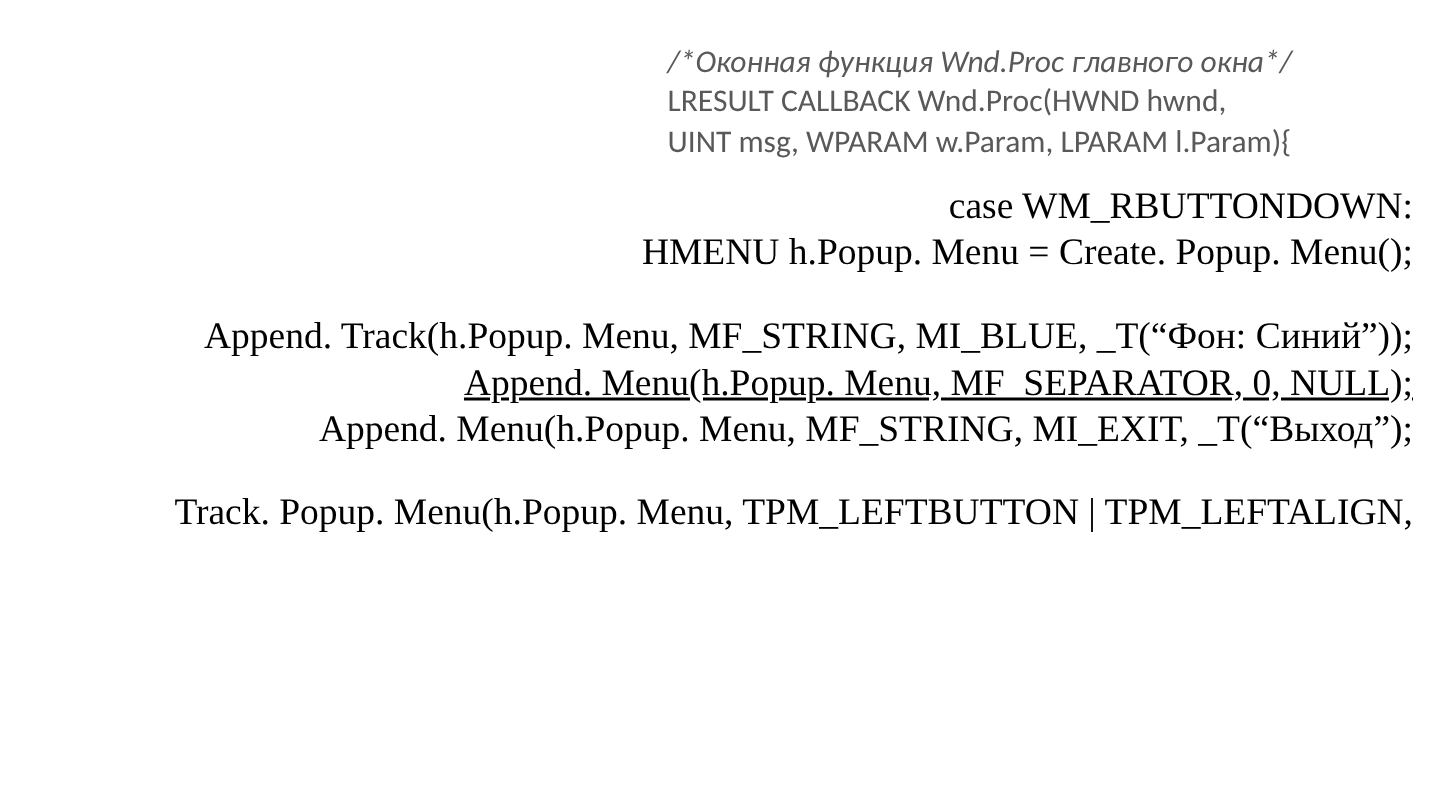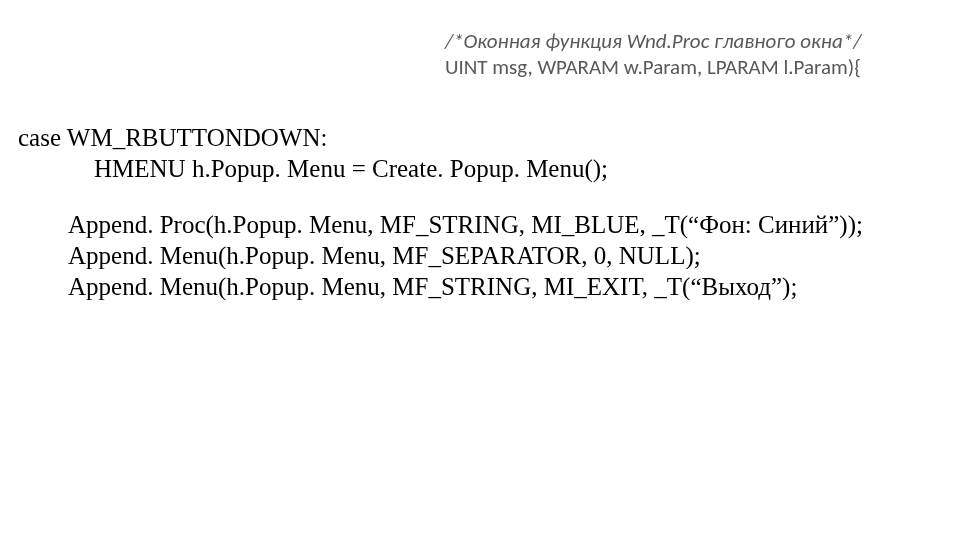--- a/index.html
+++ b/index.html
@@ -32,45 +32,48 @@
   }
   .body-block {
     position: absolute;
     top: 122px;
     left: 18px;
     width: 924px;
     font-size: 25px;
     line-height: 1.25;
     color: #000000;
     font-family: "Times New Roman", Times, "Arial", sans-serif;
+    text-align: right;
   }
   .body-block .r1 { padding-left: 0px; }
   .body-block .r2 { padding-left: 76px; }
   .body-block .r3 { padding-left: 50px; }
   .body-block .r4 { padding-left: 50px; }
-  .body-block .r5 { padding-left: 50px; }
+  .body-block .r5 { padding-left: 50px; text-decoration: underline; }
   .body-block .r6 { padding-left: 50px; }
   .body-block .gap { height: 24px; }
   .body-block .r7 { padding-left: 50px; }
   .body-block .r8 { padding-left: 410px; }
   .body-block .r9 { padding-left: 60px; }
 </style>
 </head>
 <body>
 
 <div class="slide">
 
   <div class="header-block">
     <div class="header-comment">/*Оконная функция Wnd.Proc главного окна*/</div>
+    <div>LRESULT CALLBACK Wnd.Proc(HWND hwnd,</div>
     <div>UINT msg, WPARAM w.Param, LPARAM l.Param){</div>
   </div>
 
   <div class="body-block">
     <div class="r1">case WM_RBUTTONDOWN:</div>
     <div class="r2">HMENU h.Popup. Menu = Create. Popup. Menu();</div>
     <div class="gap"></div>
-    <div class="r3">Append. Proc(h.Popup. Menu, MF_STRING, MI_BLUE, _T(“Фон: Синий”));</div>
+    <div class="r3">Append. Track(h.Popup. Menu, MF_STRING, MI_BLUE, _T(“Фон: Синий”));</div>
     <div class="r5">Append. Menu(h.Popup. Menu, MF_SEPARATOR, 0, NULL);</div>
     <div class="r6">Append. Menu(h.Popup. Menu, MF_STRING, MI_EXIT, _T(“Выход”);</div>
     <div class="gap"></div>
+    <div class="r7">Track. Popup. Menu(h.Popup. Menu, TPM_LEFTBUTTON | TPM_LEFTALIGN,</div>
   </div>
 
 </div>
 
 </body></html>

